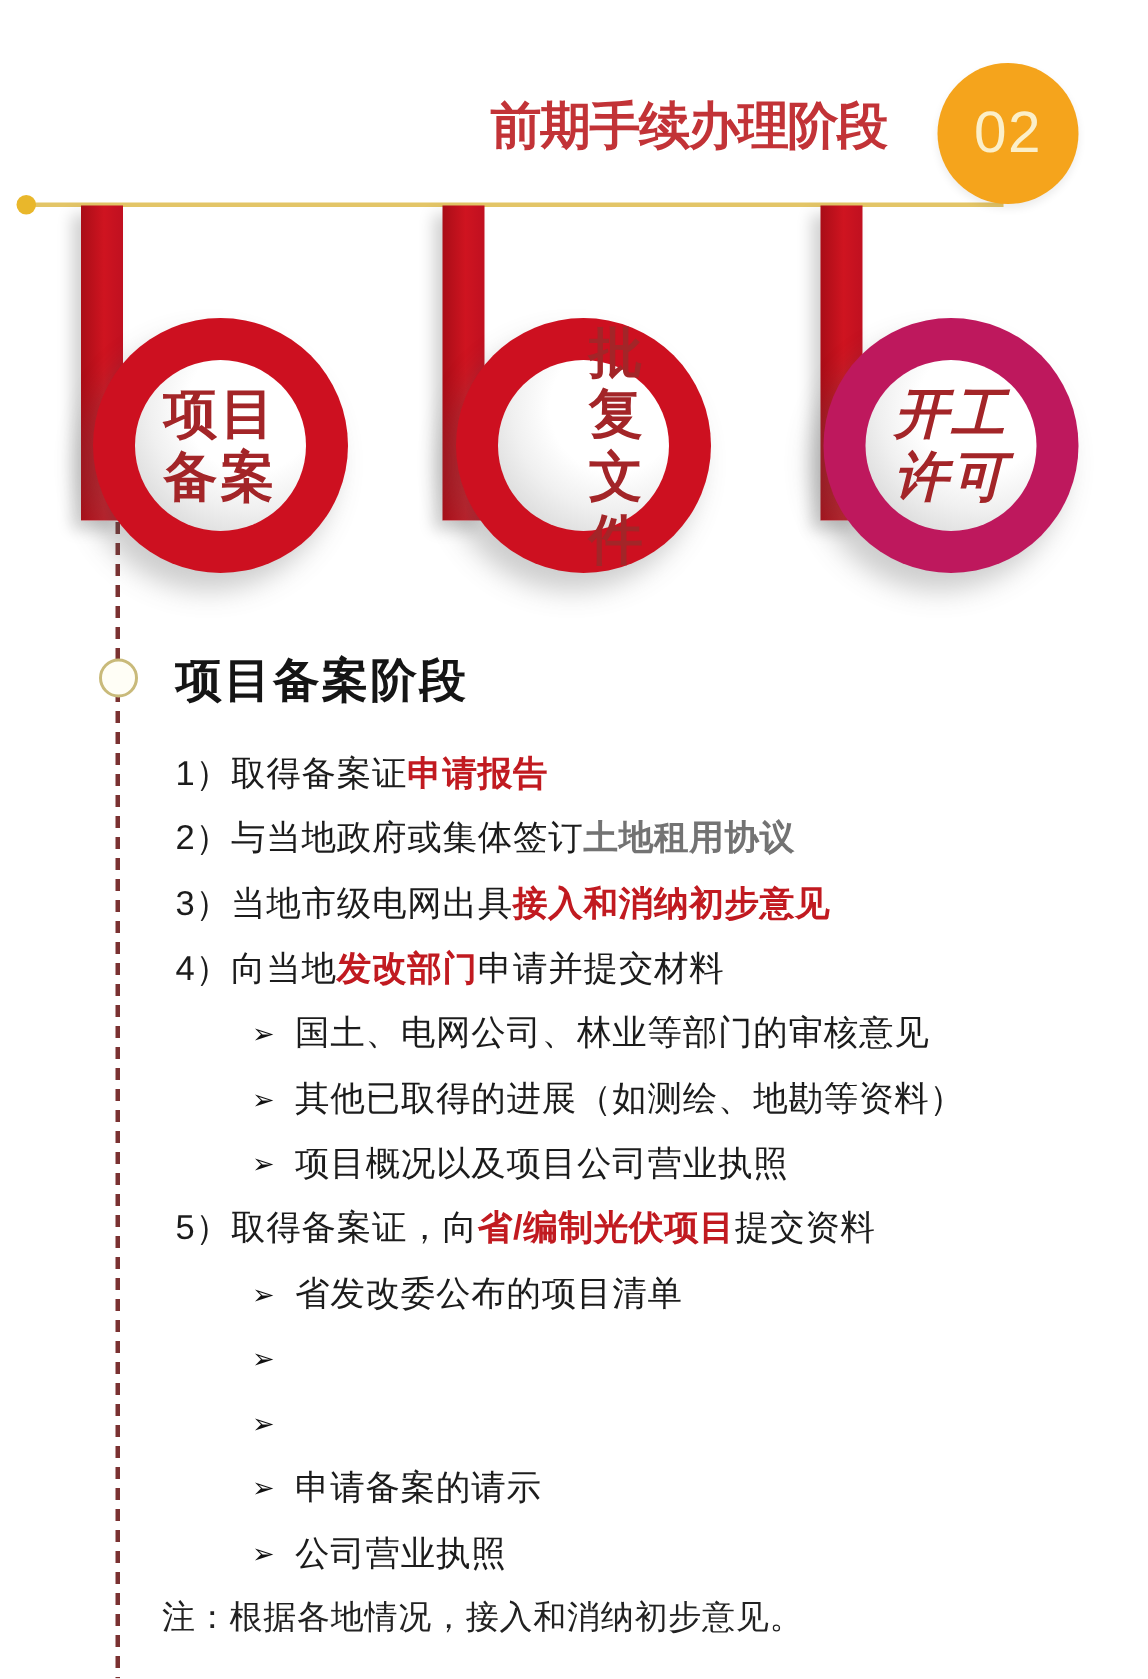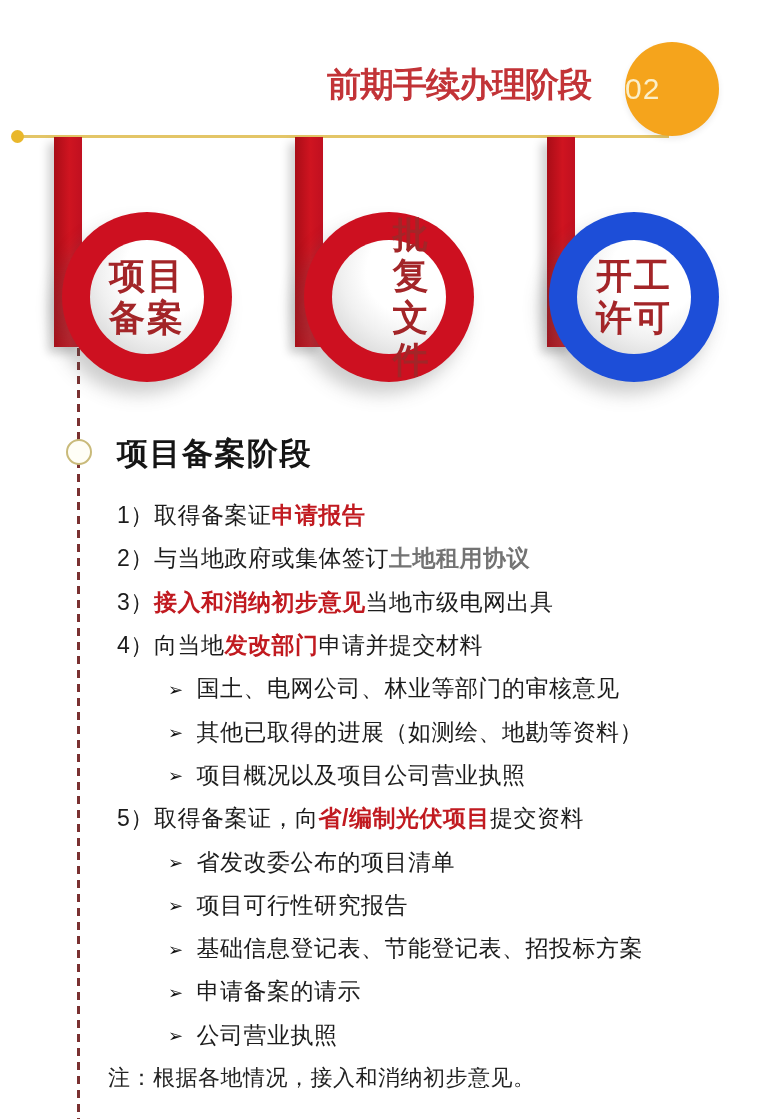--- a/index.html
+++ b/index.html
@@ -9,22 +9,22 @@
     font-family:"Liberation Sans","DejaVu Sans",sans-serif;
   }
   
   .title{
     position:absolute;left:323px;top:67px;
     font-size:34px;font-weight:800;letter-spacing:-1px;line-height:1.05;
     white-space:nowrap;
   }
   .badge{
     position:absolute;left:621px;top:42px;width:94px;height:94px;border-radius:50%;
-    display:flex;align-items:center;
-    font-size:30px;font-weight:400;letter-spacing:1px;z-index:4;
+    display:flex;align-items:center;justify-content:center;
+    font-size:39px;font-weight:400;letter-spacing:1px;z-index:4;
     box-shadow:0 3px 6px rgba(0,0,0,0.08);
   }
   .gold-line{position:absolute;left:10px;top:135px;width:655px;height:3px;z-index:1;}
   .gold-dot{position:absolute;left:7px;top:130px;width:13px;height:13px;border-radius:50%;z-index:2;}
   
   .ribbon{
     position:absolute;top:137px;width:28px;height:210px;z-index:2;
     background:linear-gradient(90deg,#a90d17 0%,#cf1420 55%,#c01020 100%);
     box-shadow:-6px 6px 10px rgba(0,0,0,0.18);
   }
@@ -97,21 +97,21 @@
       <span class="ring-label" style="color: rgb(163, 37, 40);">项目
 备案</span>
     </div>
   </div>
   <div class="ring c2" style="background: rgb(205, 16, 32);">
     <div class="ring-inner">
       <span class="ring-label" style="color: rgb(163, 37, 40); margin-left: 45px;">批复
 文件</span>
     </div>
   </div>
-  <div class="ring c3" style="background: #1d4ed8;">
+  <div class="ring c3" style="background: #be185d; font-style: italic;">
     <div class="ring-inner">
       <span class="ring-label" style="color: rgb(163, 37, 40);">开工
 许可</span>
     </div>
   </div>
 
   <div class="dashed-line"></div>
   <div class="stage-marker"></div>
 
   <div class="section-heading">项目备案阶段</div>
@@ -121,22 +121,22 @@
         <span class="seg">取得备案证</span>
         <span class="seg red" style="color: rgb(193, 26, 32);">申请报告</span>
       </div>
       <div class="row numbered">
         <span class="num">2）</span>
         <span class="seg">与当地政府或集体签订</span>
         <span class="seg red" style="color: #737373;">土地租用协议</span>
       </div>
       <div class="row numbered">
         <span class="num">3）</span>
+        <span class="seg">当地市级电网出具</span>
         <span class="seg red" style="color: rgb(193, 26, 32);">接入和消纳初步意见</span>
-        <span class="seg">当地市级电网出具</span>
       </div>
       <div class="row numbered">
         <span class="num">4）</span>
         <span class="seg">向当地</span>
         <span class="seg red" style="color: rgb(193, 26, 32);">发改部门</span>
         <span class="seg">申请并提交材料</span>
       </div>
       <div class="row sub">
         <span class="bullet">➢</span>
         <span class="seg">国土、电网公司、林业等部门的审核意见</span>
@@ -154,25 +154,23 @@
         <span class="seg">取得备案证，向</span>
         <span class="seg red" style="color: rgb(193, 26, 32);">省/编制光伏项目</span>
         <span class="seg">提交资料</span>
       </div>
       <div class="row sub">
         <span class="bullet">➢</span>
         <span class="seg">省发改委公布的项目清单</span>
       </div>
       <div class="row sub">
         <span class="bullet">➢</span>
-        <span class="seg">项目可行性研究报告</span>
       </div>
       <div class="row sub">
         <span class="bullet">➢</span>
-        <span class="seg">基础信息登记表、节能登记表、招投标方案</span>
       </div>
       <div class="row sub">
         <span class="bullet">➢</span>
         <span class="seg">申请备案的请示</span>
       </div>
       <div class="row sub">
         <span class="bullet">➢</span>
         <span class="seg">公司营业执照</span>
       </div>
     </div>

